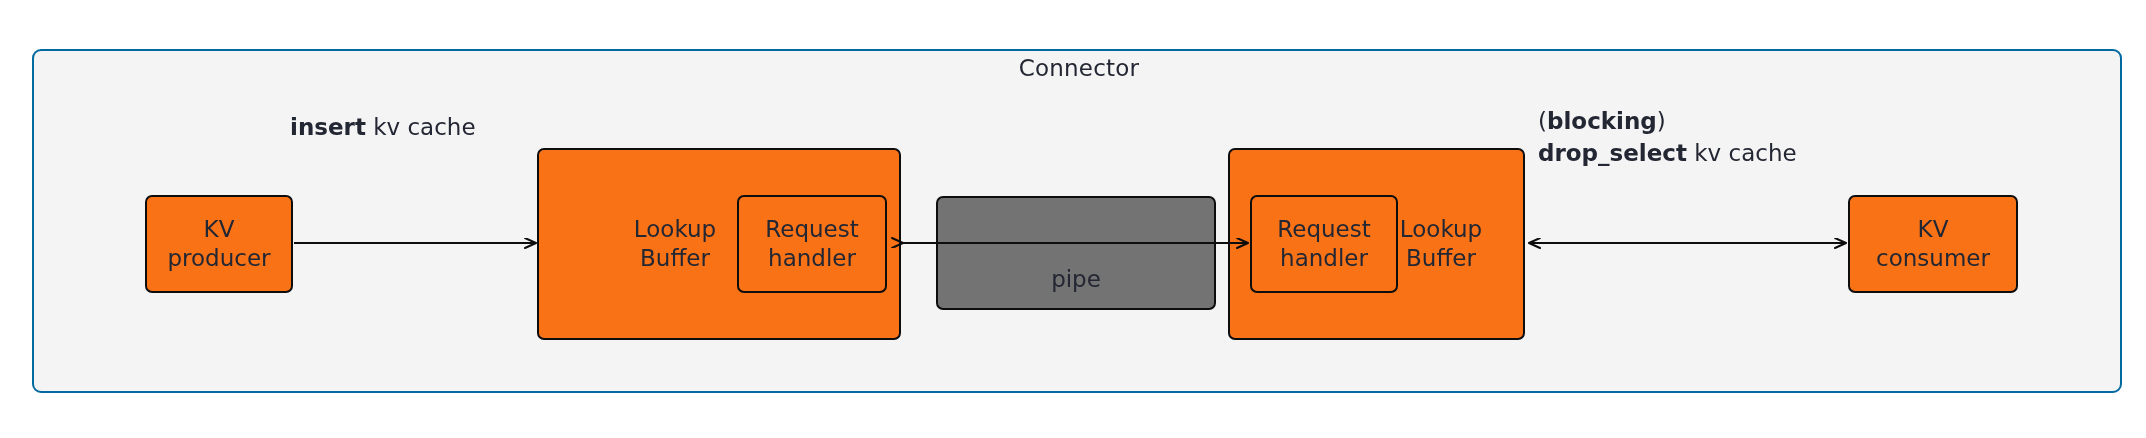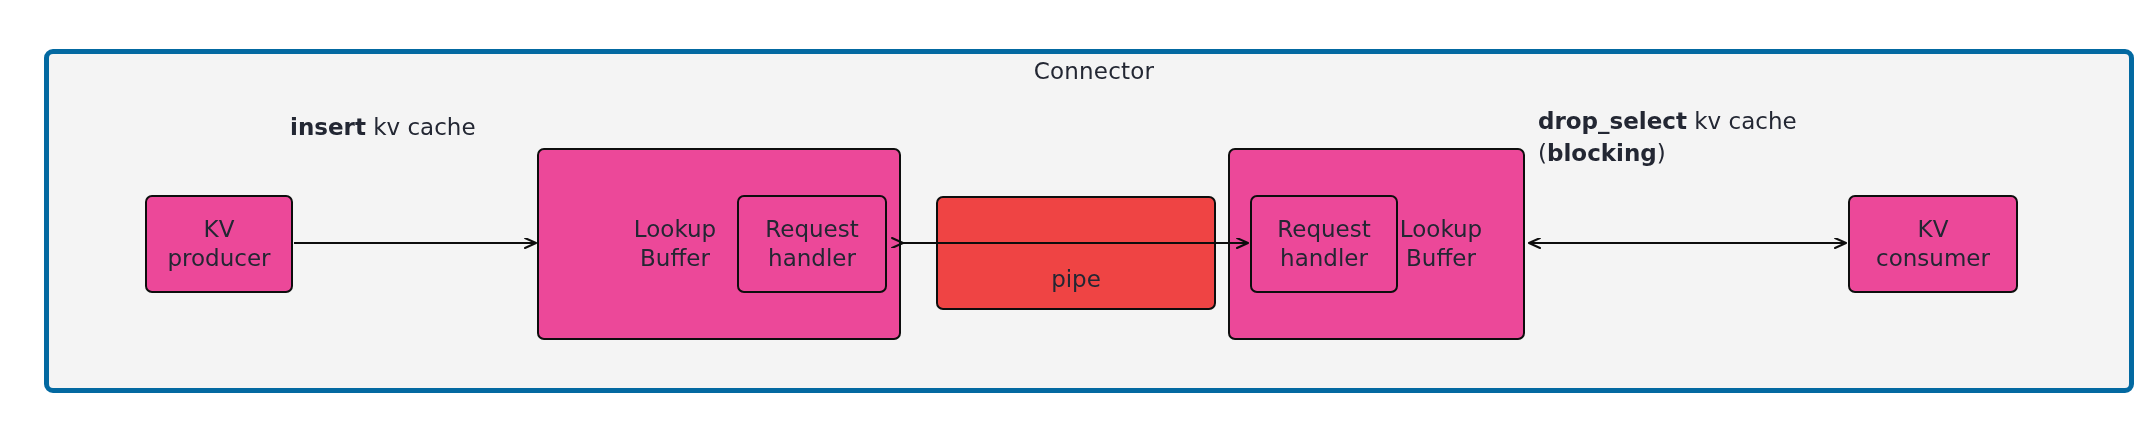--- a/index.html
+++ b/index.html
@@ -13,27 +13,27 @@
     width: 2146px;
     height: 438px;
     background: #ffffff;
     font-family: "DejaVu Sans", "Liberation Sans", sans-serif;
     overflow: hidden;
   }
 
   
   .connector-box {
     position: absolute;
-    left: 44px;
+    left: 32px;
     top: 49px;
     width: 2090px;
     height: 344px;
     box-sizing: border-box;
     background: #f4f4f4;
-    border: 5px solid #0369a1;
+    border: 2px solid #0369a1;
     border-radius: 9px;
   }
   .connector-title {
     position: absolute;
     left: 0;
     top: 4px;
     width: 2090px;
     text-align: center;
     font-size: 23px;
     color: #232733;
@@ -47,22 +47,22 @@
     border: 2px solid #0d0d0d;
     border-radius: 7px;
     display: flex;
     align-items: center;
     justify-content: center;
     text-align: center;
     color: #232733;
     font-size: 23px;
     line-height: 1.28;
   }
-  .node.blue   { background: #ec4899; }
-  .node.green  { background: #ef4444; }
+  .node.blue   { background: #f97316; }
+  .node.green  { background: #737373; }
 
   .node-label { white-space: pre-line; }
 
   
   #kv-producer {
     left: 145px; top: 195px; width: 148px; height: 98px;
   }
   #lookup-buffer-left {
     left: 537px; top: 148px; width: 364px; height: 192px;
     align-items: center; justify-content: flex-start;
@@ -183,20 +183,20 @@
   </svg>
 
   <div class="edge-label" id="insert-label">
     <div>
       <b>insert</b><span> kv cache</span>
     </div>
   </div>
 
   <div class="edge-label" id="drop-label">
     <div>
+      <span>(</span><b>blocking</b><span>)</span>
+    </div>
+    <div>
       <b>drop_select</b><span> kv cache</span>
     </div>
-    <div>
-      <span>(</span><b>blocking</b><span>)</span>
-    </div>
   </div>
 
 </div>
 
 </body></html>

